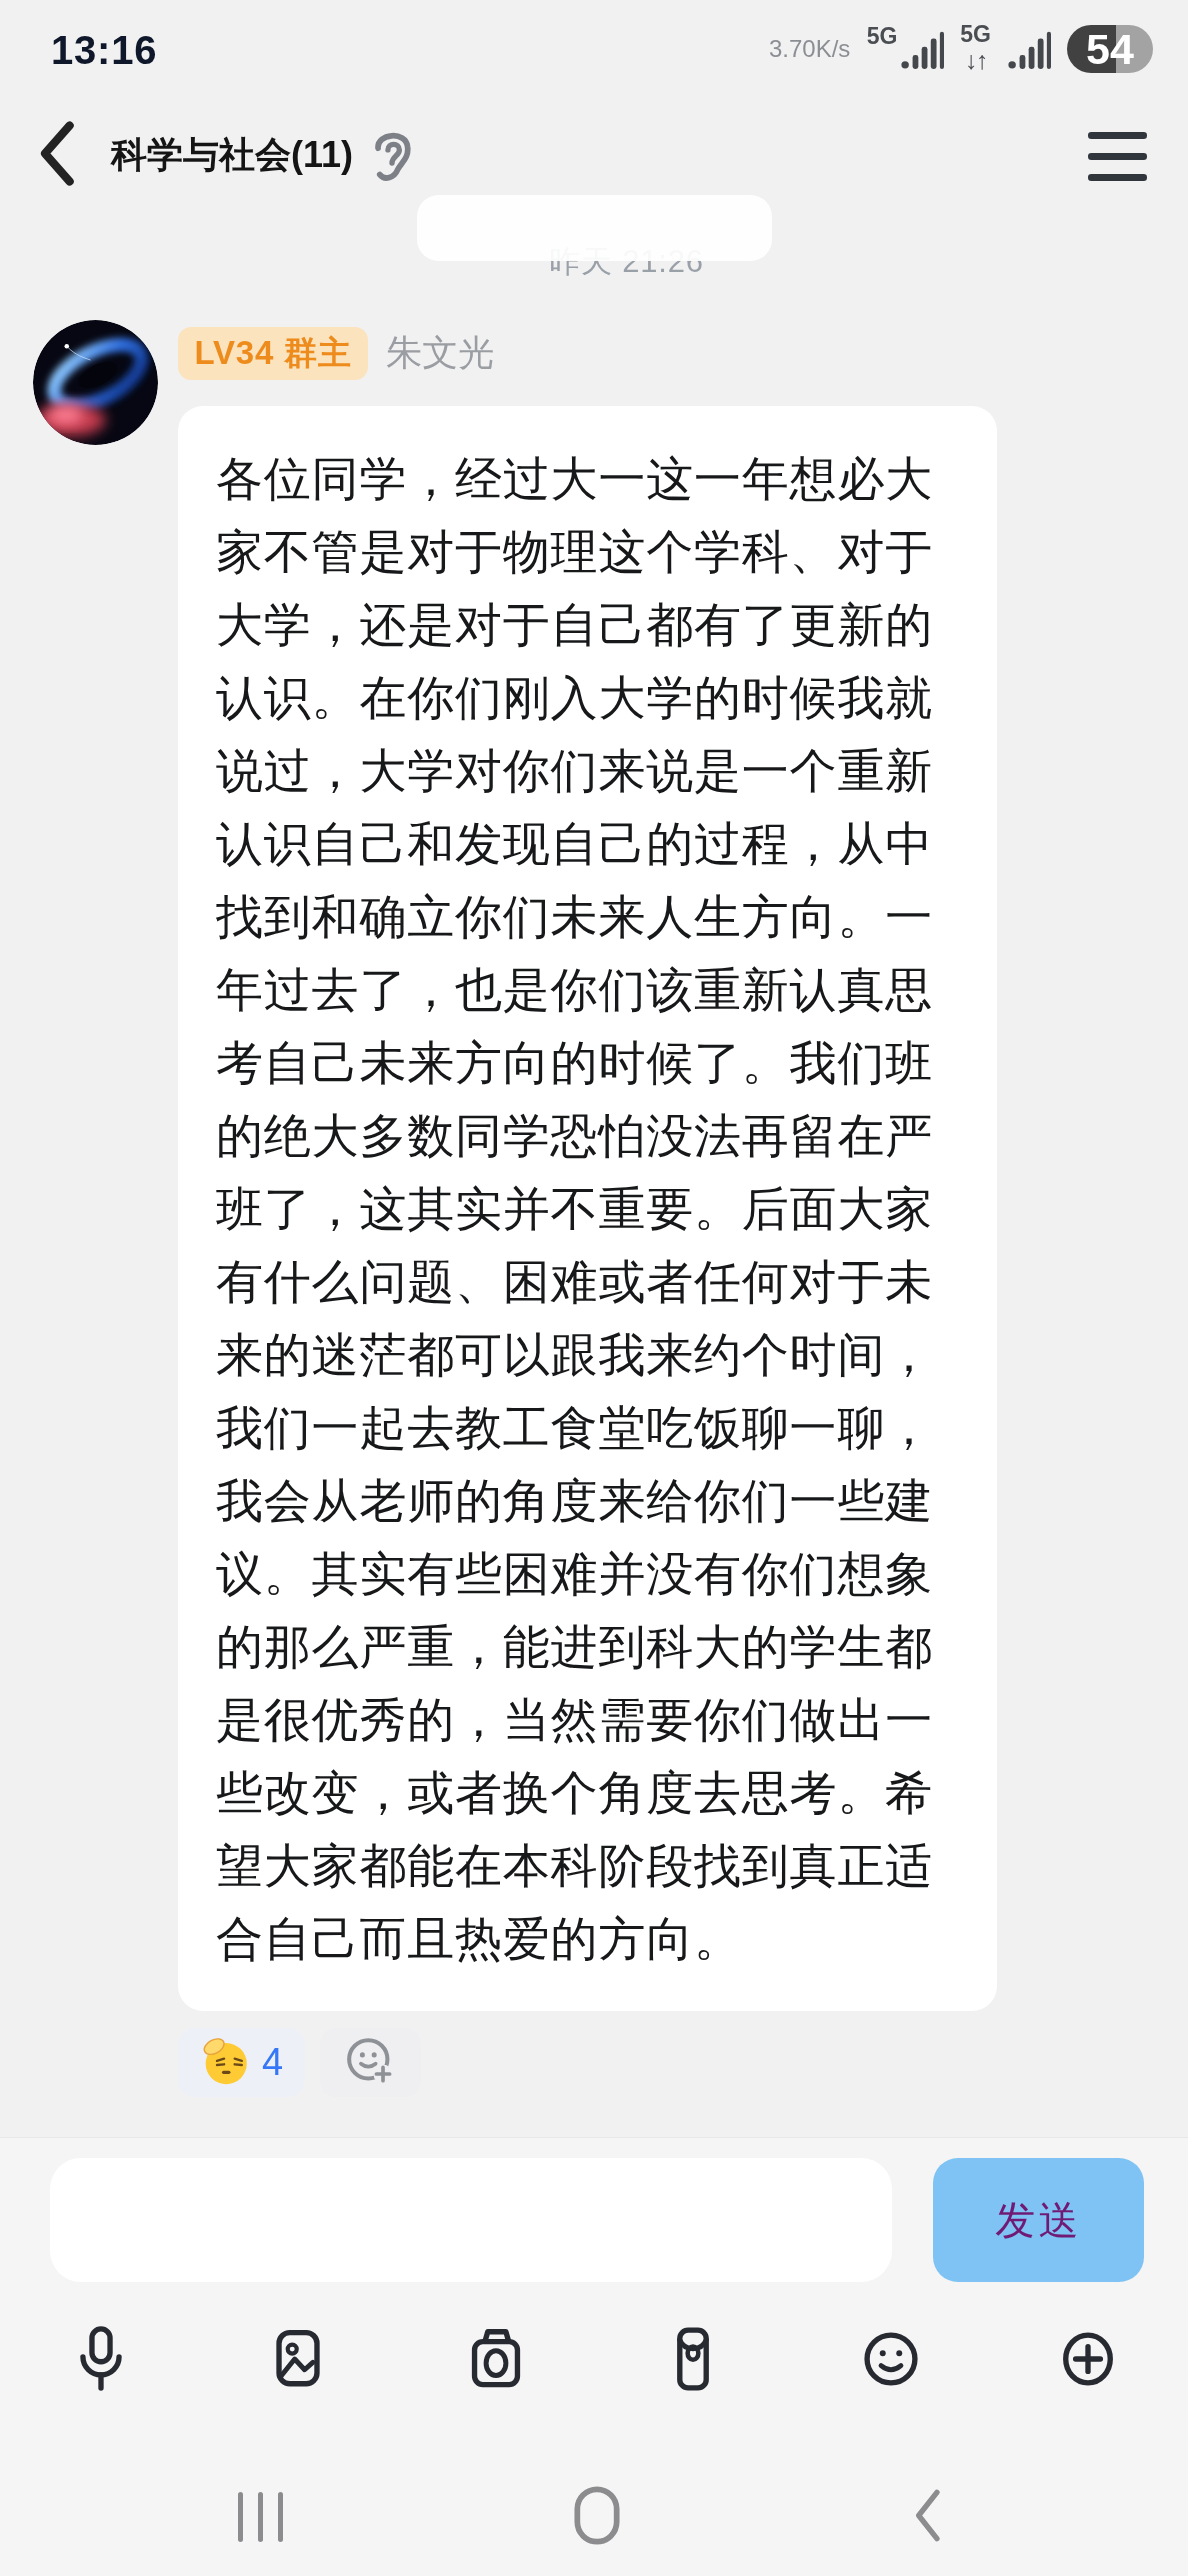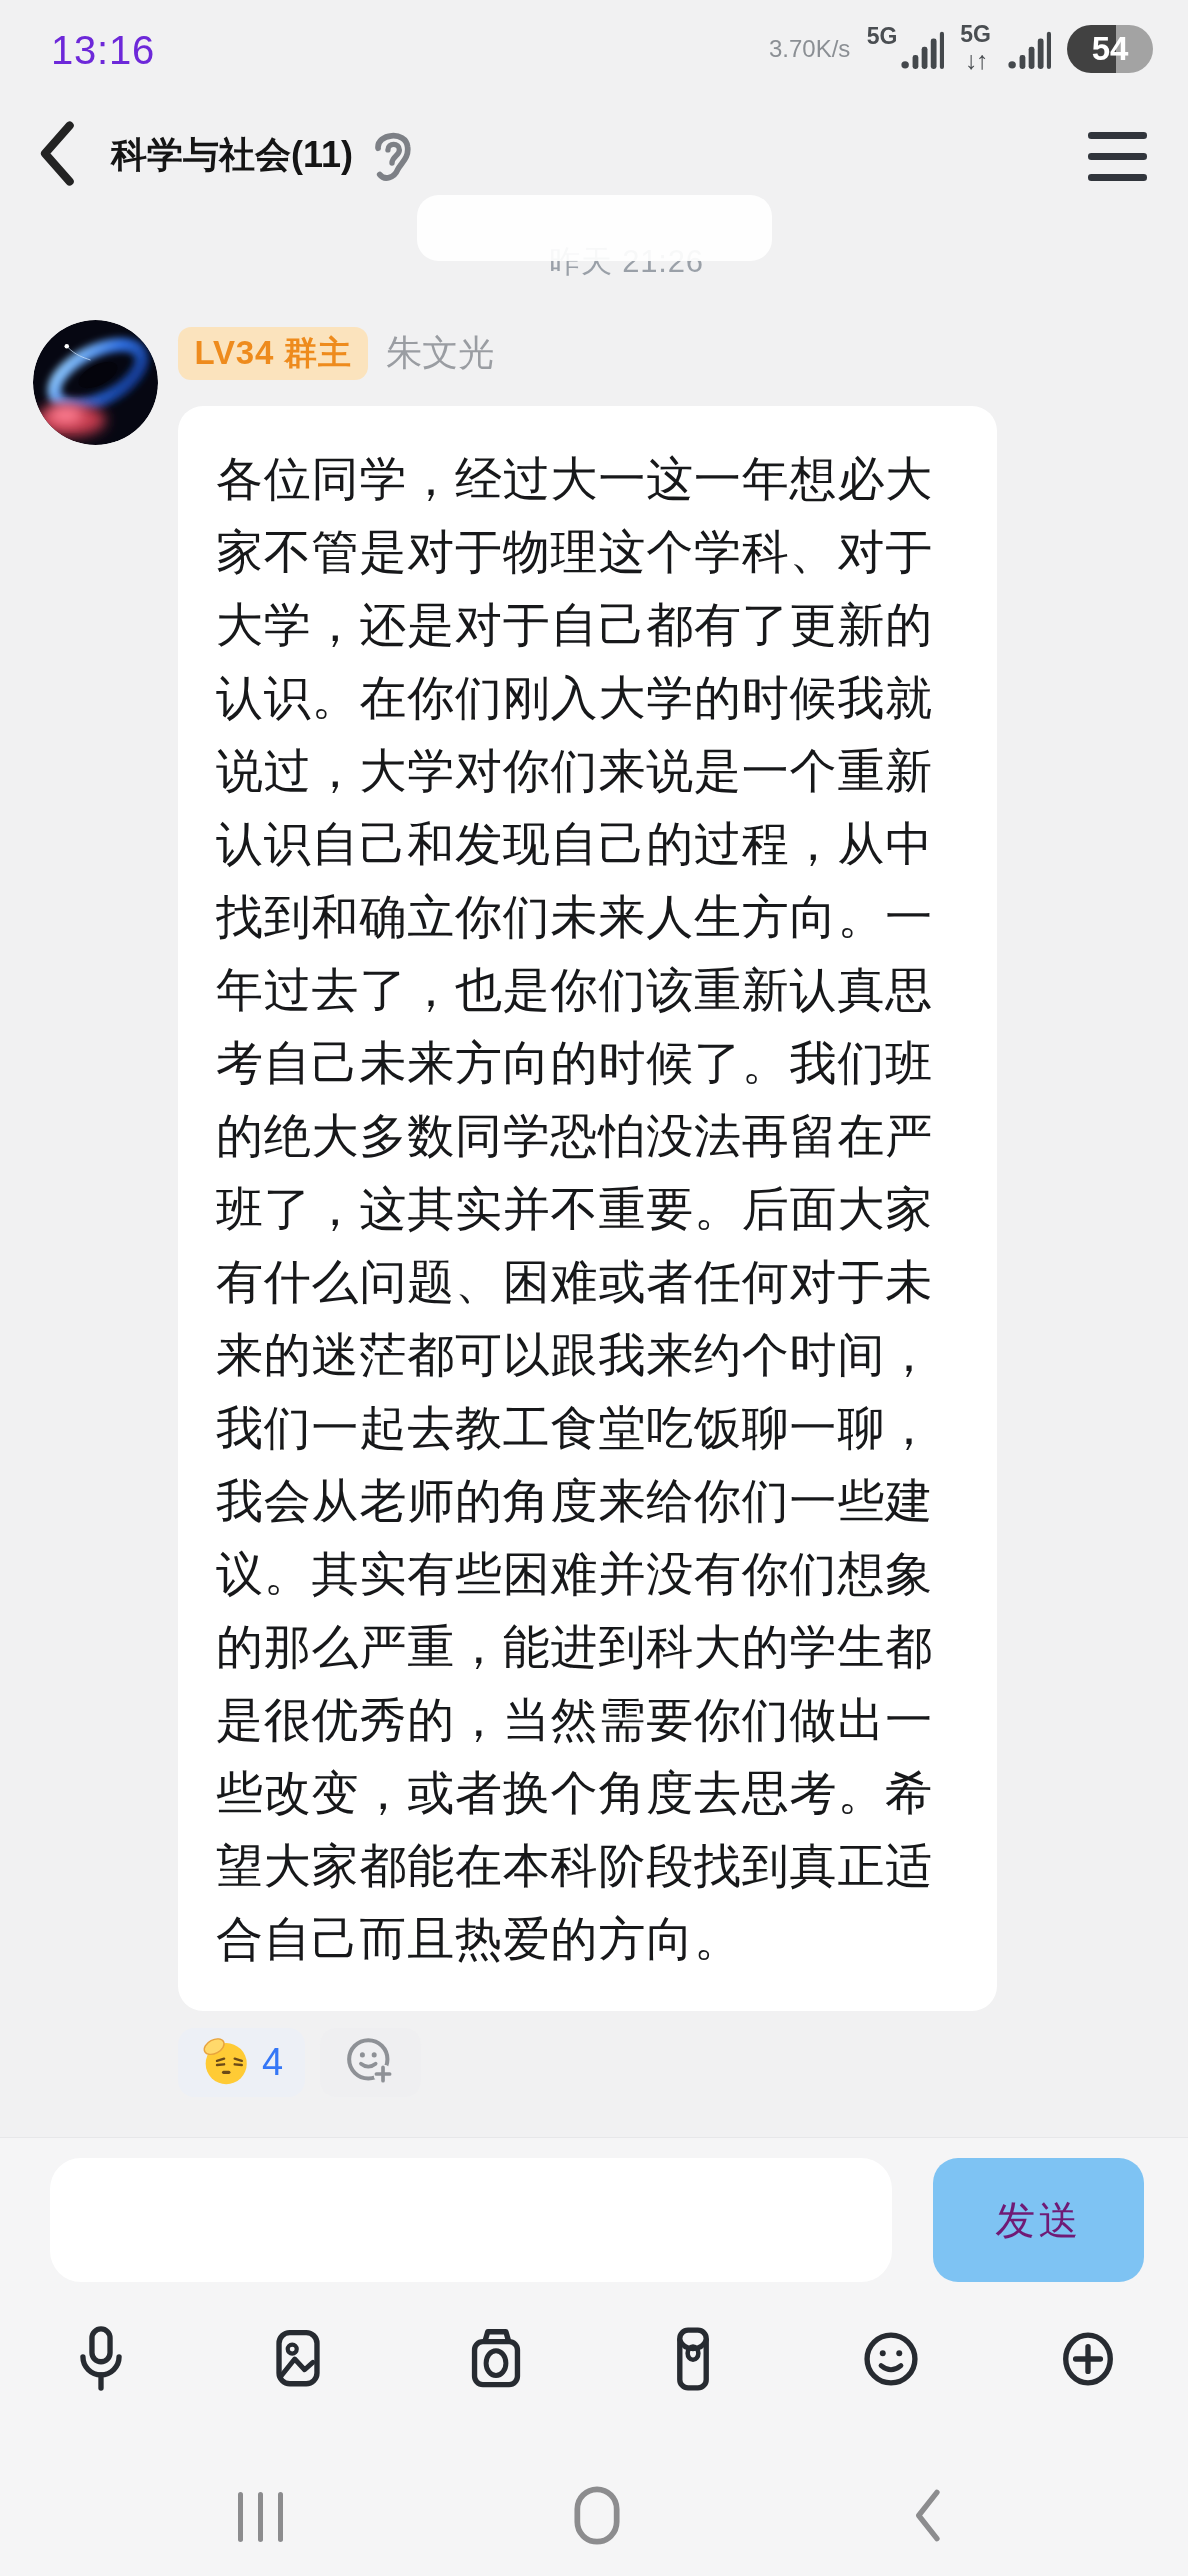--- a/index.html
+++ b/index.html
@@ -3,31 +3,31 @@
 <meta charset="utf-8">
 <style>
   html,body{margin:0;padding:0;background:#ddd;}
   .screen{
     position:relative;width:1189px;height:2576px;margin:0 auto;
     background:#f1f1f2;overflow:hidden;
     font-family:"Liberation Sans","DejaVu Sans",sans-serif;
   }
   
   .statusbar{position:absolute;left:0;top:0;width:1189px;height:91px;}
-  .clock{position:absolute;left:51px;top:28px;font-size:40px;font-weight:normal;color:#6d28d9;letter-spacing:0.8px;}
+  .clock{position:absolute;left:51px;top:28px;font-size:40px;font-weight:bold;color:#0f172a;letter-spacing:0.8px;}
   .status-right{position:absolute;right:36px;top:23px;display:flex;align-items:center;gap:16.5px;}
   .speed{display:flex;flex-direction:row;align-items:center;color:#8b8f94;font-size:24px;line-height:25.6px;}
   .simgroup{display:flex;align-items:flex-start;gap:3.3px;}
   .simlabel{font-size:23px;font-weight:bold;color:#4a4e52;line-height:23px;}
   .updown{font-size:25px;color:#4a4e52;letter-spacing:-1.7px;}
   .simcol{display:flex;flex-direction:column;align-items:center;}
   .battery{
     width:86px;height:48px;border-radius:24px;
     background:linear-gradient(90deg,#414141 0 57%,#a3a3a3 57% 100%);
-    color:#fff;font-size:33px;font-weight:bold;
+    color:#fff;font-size:43px;font-weight:bold;
     display:flex;align-items:center;justify-content:center;
   }
   
   .header{position:absolute;left:0;top:97px;width:1189px;height:116px;}
   .back-btn{position:absolute;left:35px;top:23px;width:46px;height:69px;display:flex;align-items:center;}
   .title-row{position:absolute;left:111px;top:0;height:116px;display:flex;align-items:center;gap:15px;}
   .page-title{font-size:36px;font-weight:600;color:#151515;}
   .menu-btn{position:absolute;right:40px;top:30px;width:61px;height:59px;display:flex;flex-direction:column;justify-content:space-between;padding:5px 0;box-sizing:border-box;}
   .menu-btn span{display:block;width:59px;height:6.6px;border-radius:3.3px;background:#31353c;}
   

